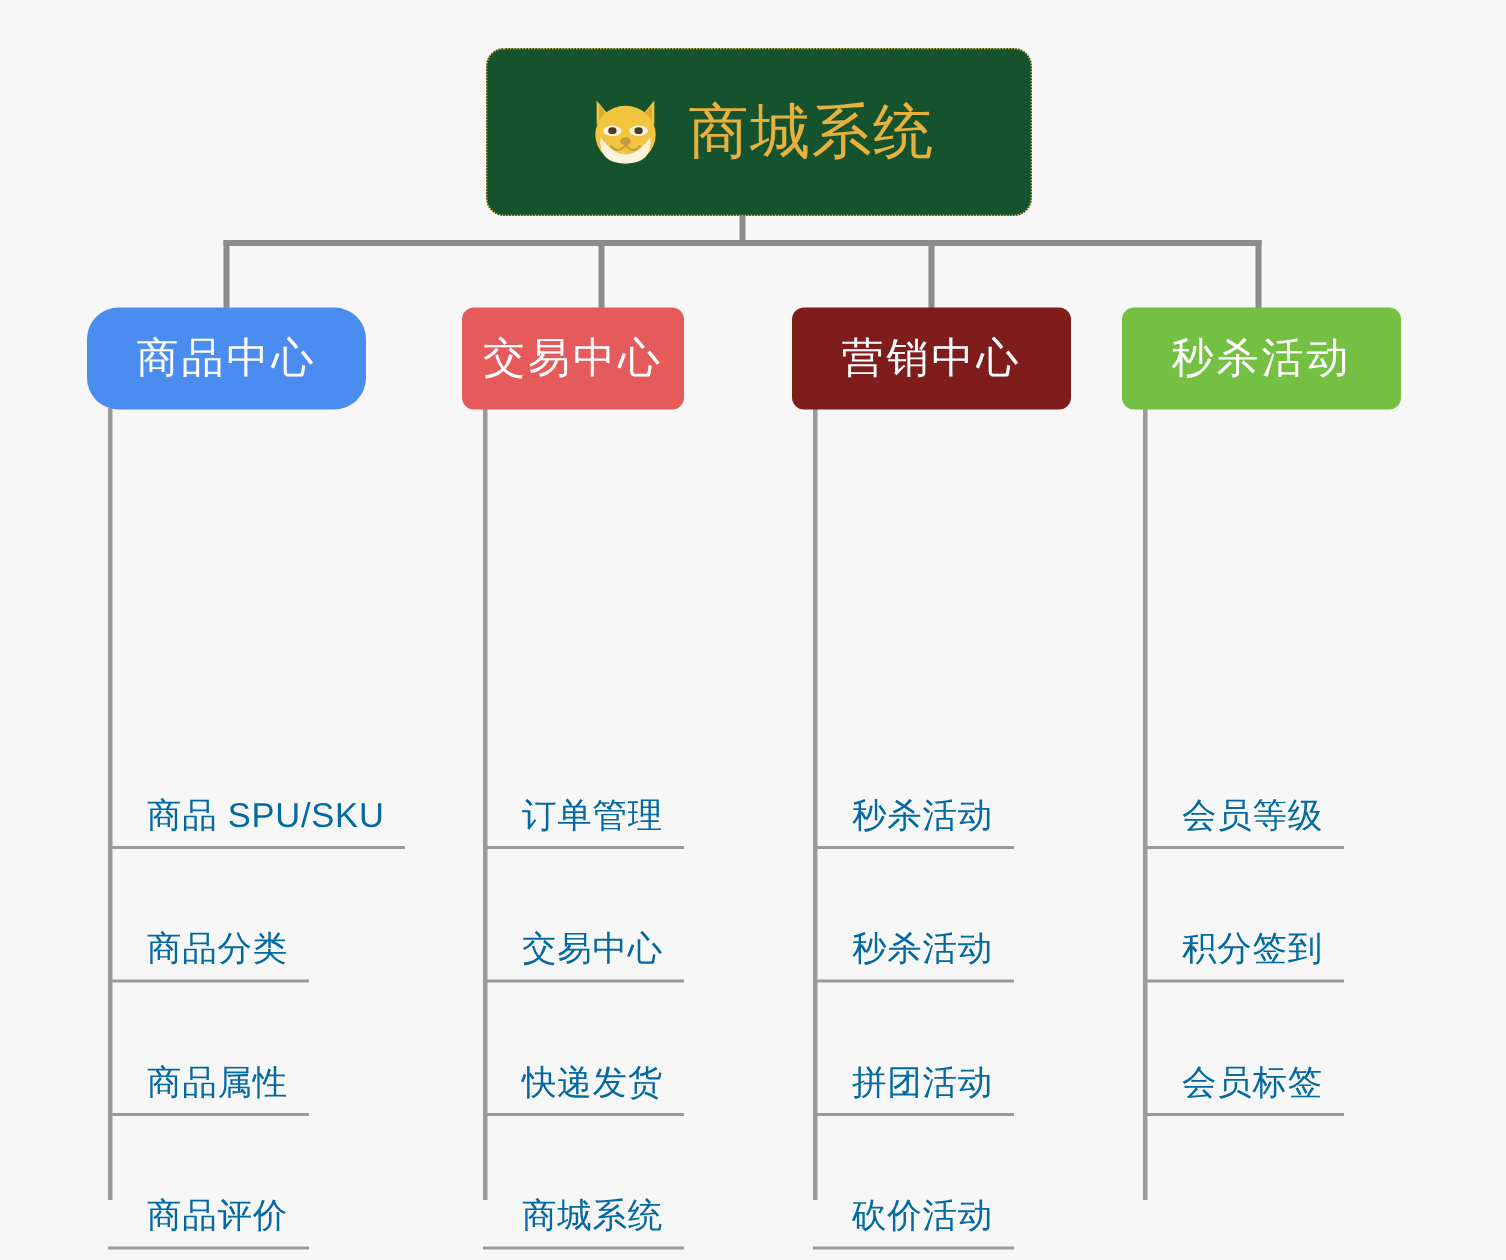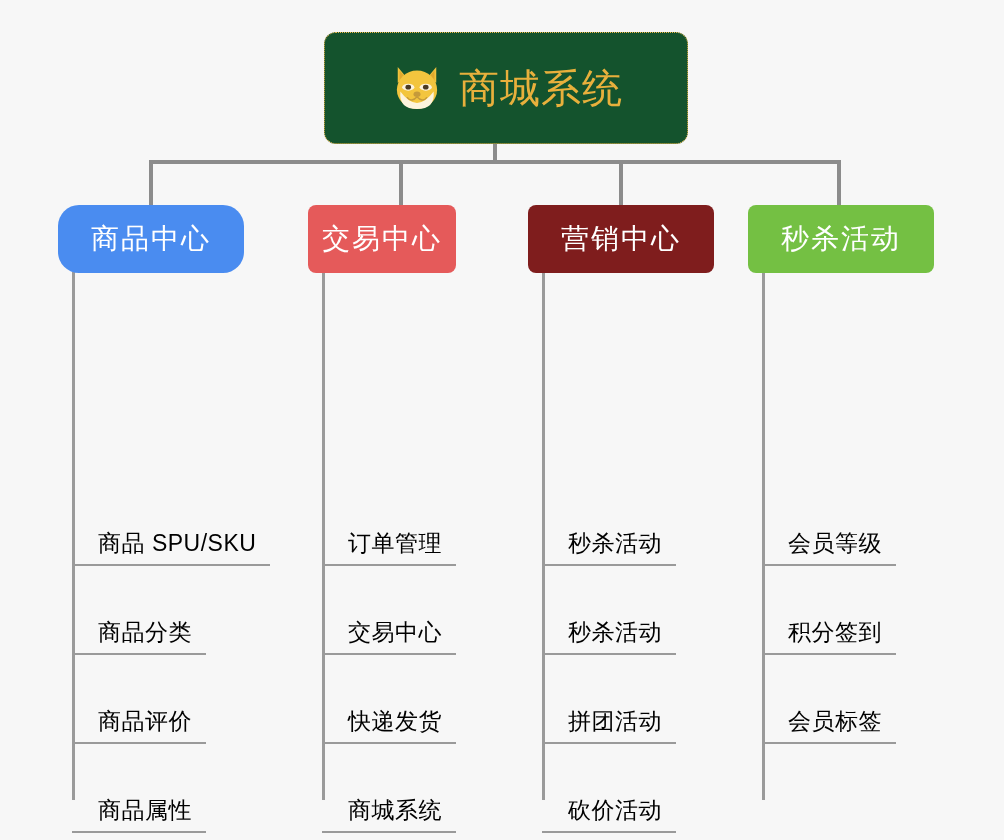--- a/index.html
+++ b/index.html
@@ -117,21 +117,21 @@
     position: absolute;
     bottom: 0;
     left: 14px;
     border-bottom: 2px solid #9a9a9a;
     padding: 0 14px 6px 26px;
     display: inline-block;
     white-space: nowrap;
   }
   .leaf-label {
     font-size: 23px;
-    color: #000000;
+    color: #0369a1;
     letter-spacing: 0.5px;
     line-height: 1.2;
     white-space: nowrap;
   }
 </style>
 </head>
 <body>
 
 <div id="canvas">
 
@@ -173,24 +173,24 @@
       <span>商品中心</span>
     </div>
     <div class="leaves">
       <div class="leaf">
           <span class="leaf-inner"><span class="leaf-label">商品 SPU/SKU</span></span>
         </div>
       <div class="leaf">
           <span class="leaf-inner"><span class="leaf-label">商品分类</span></span>
         </div>
       <div class="leaf">
+          <span class="leaf-inner"><span class="leaf-label">商品属性</span></span>
+        </div>
+      <div class="leaf">
           <span class="leaf-inner"><span class="leaf-label">商品评价</span></span>
-        </div>
-      <div class="leaf">
-          <span class="leaf-inner"><span class="leaf-label">商品属性</span></span>
         </div>
       <div class="leaf"></div>
 
     </div>
   </div>
 
   <div class="column col-1">
     <div class="cat-header" style="background:#e55a5a;">
       <span>交易中心</span>
     </div>

